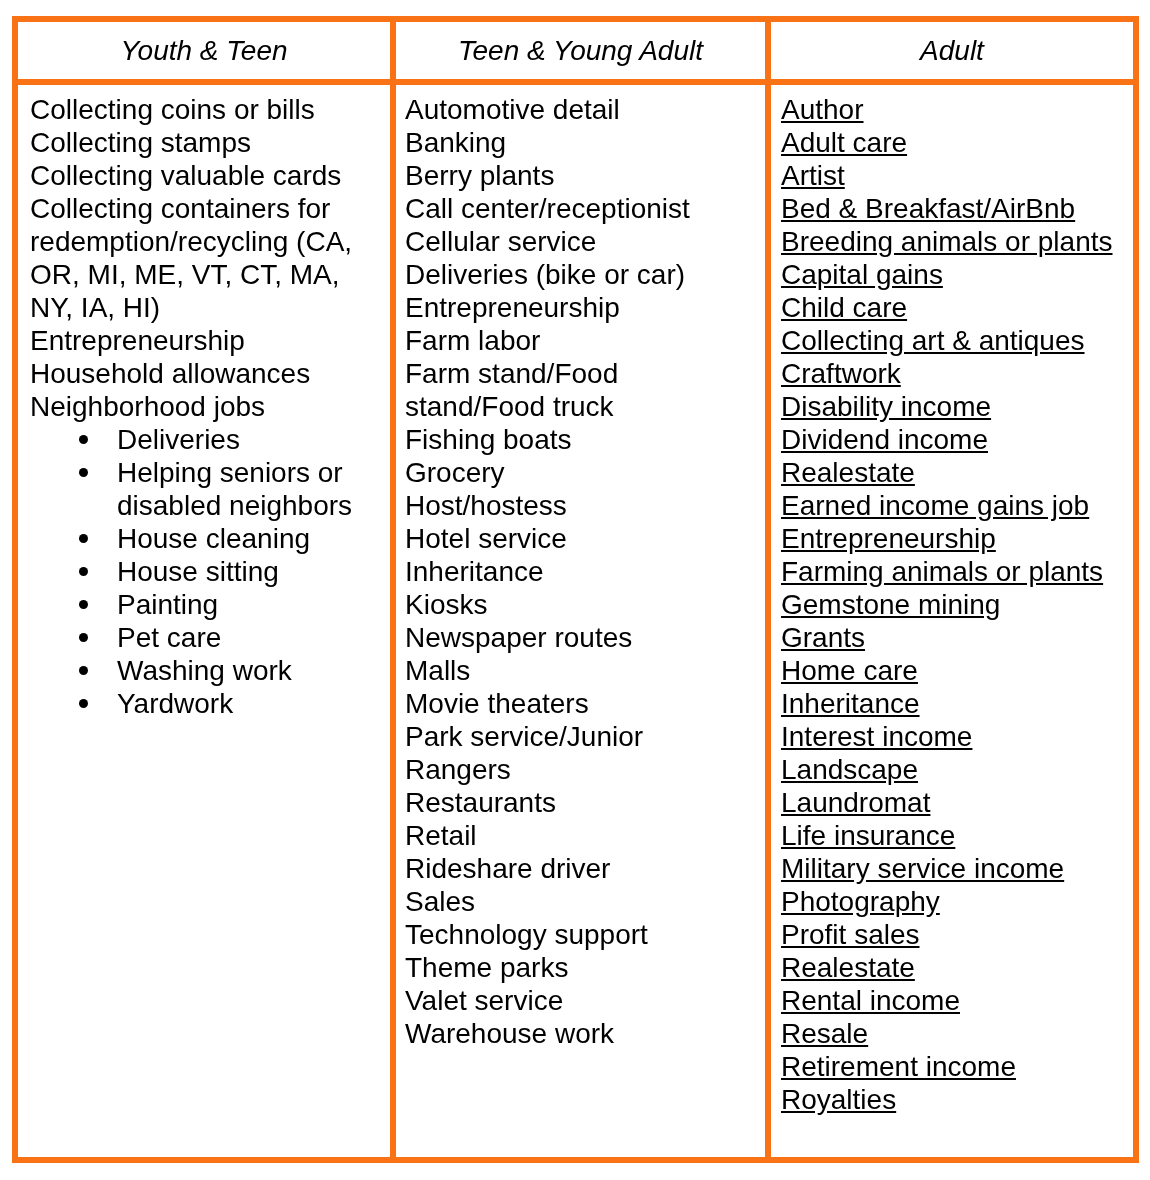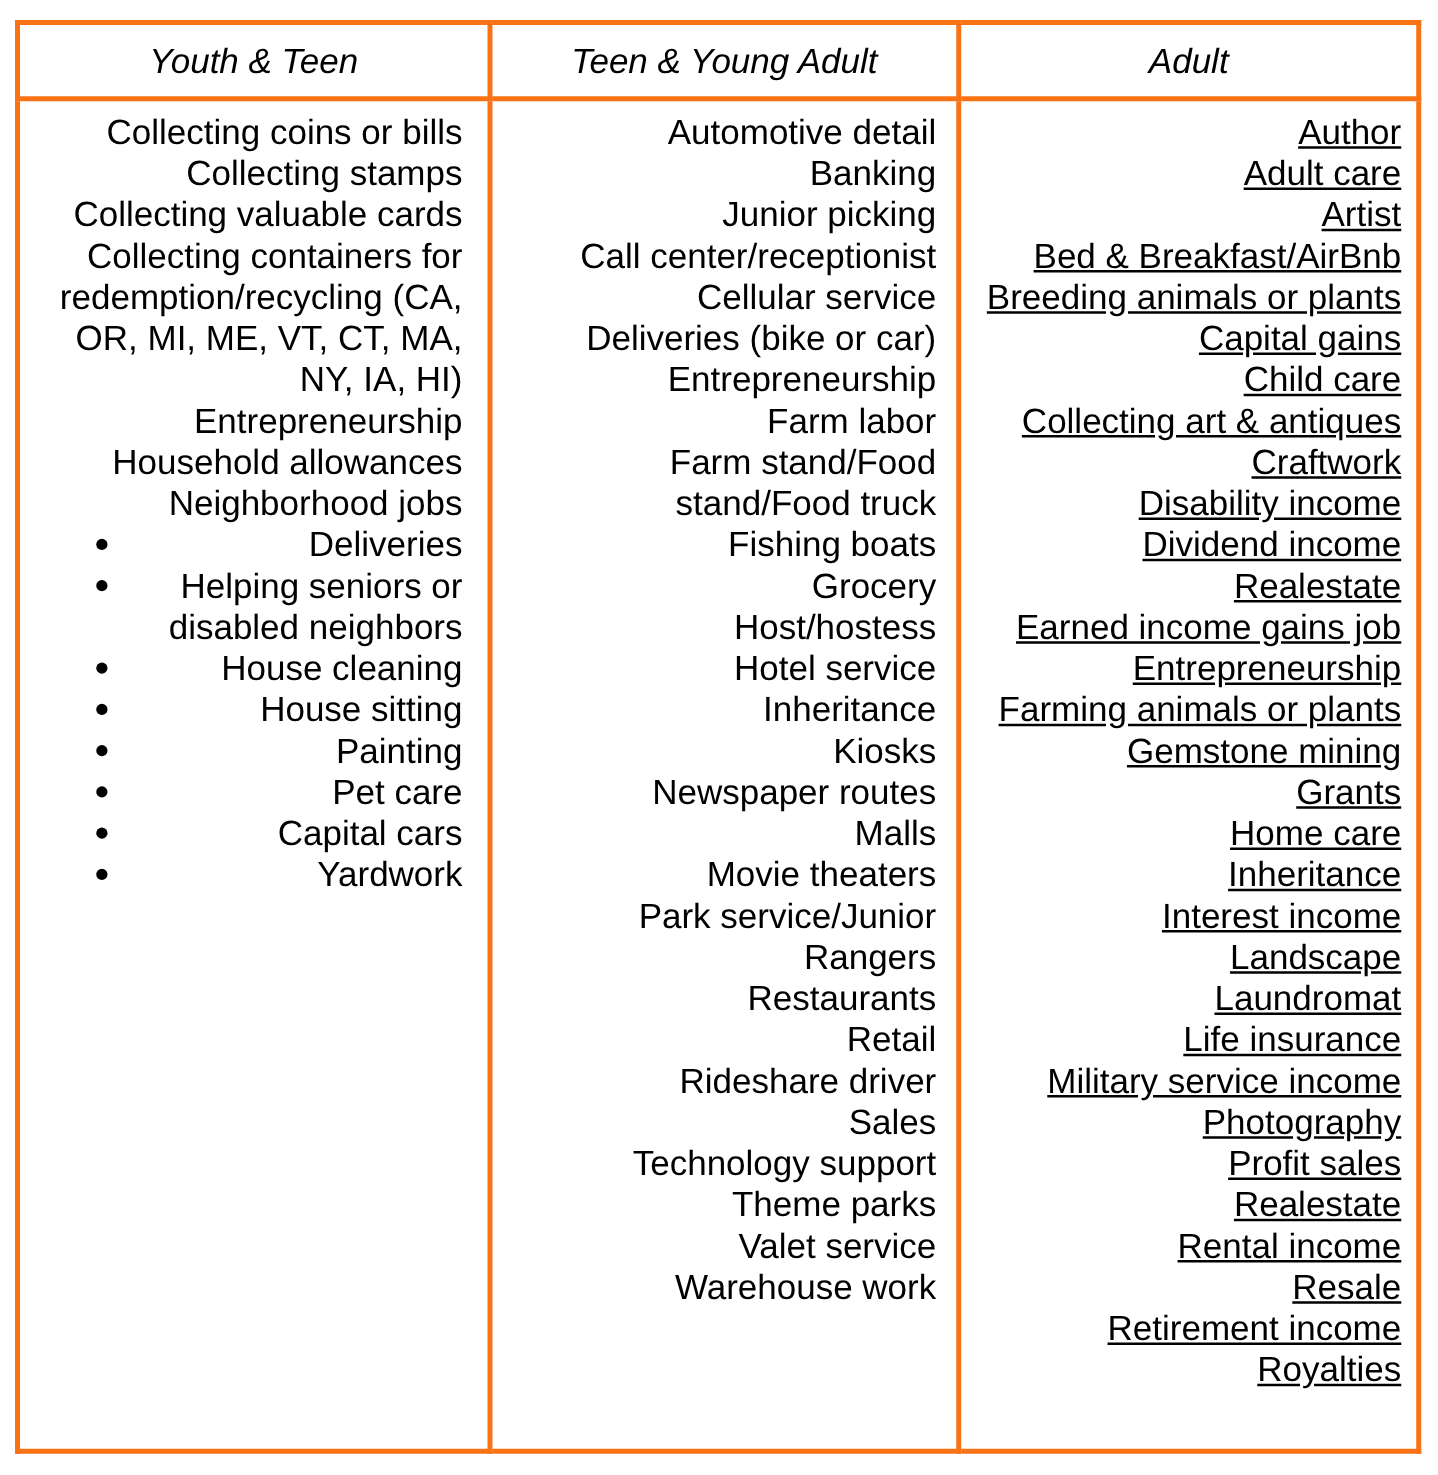--- a/index.html
+++ b/index.html
@@ -16,36 +16,35 @@
     position: absolute;
     left: 12px;
     top: 16px;
     width: 1121px;
     height: 1147px;
     border-collapse: collapse;
     table-layout: fixed;
   }
   .income-table th,
   .income-table td {
-    border: 4px solid #f97316;
+    border: 6px solid #f97316;
   }
   .income-table th {
     height: 57px;
     font-size: 28px;
     font-style: italic;
     font-weight: normal;
     text-align: center;
     vertical-align: middle;
     padding: 0;
   }
   .income-table td {
     vertical-align: top;
     font-size: 28px;
     line-height: 33px;
-    text-align: right;
   }
   td.col-youth   { padding: 8px 20px 8px 12px; }
   td.col-teen-ya { padding: 8px 16px 8px 9px; }
   td.col-adult   { padding: 8px 12px 8px 10px; text-decoration: underline; }
   .item { margin: 0; }
   ul.bullets {
     list-style: none;
     margin: 0;
     padding: 0;
   }
@@ -95,30 +94,30 @@
               <div class="item">Neighborhood jobs</div>
             </div>
           <ul class="bullets">
 
           <li class="bullet-item">Deliveries</li>
               <li class="bullet-item">Helping seniors or disabled neighbors</li>
               <li class="bullet-item">House cleaning</li>
               <li class="bullet-item">House sitting</li>
               <li class="bullet-item">Painting</li>
               <li class="bullet-item">Pet care</li>
-              <li class="bullet-item">Capital cars</li>
+              <li class="bullet-item">Washing work</li>
               <li class="bullet-item">Yardwork</li>
             </ul>
         </td>
         <td class="col-teen-ya">
           <div>
 
           <div class="item">Automotive detail</div>
               <div class="item">Banking</div>
-              <div class="item">Junior picking</div>
+              <div class="item">Berry plants</div>
               <div class="item">Call center/receptionist</div>
               <div class="item">Cellular service</div>
               <div class="item">Deliveries (bike or car)</div>
               <div class="item">Entrepreneurship</div>
               <div class="item">Farm labor</div>
               <div class="item">Farm stand/Food stand/Food truck</div>
               <div class="item">Fishing boats</div>
               <div class="item">Grocery</div>
               <div class="item">Host/hostess</div>
               <div class="item">Hotel service</div>

